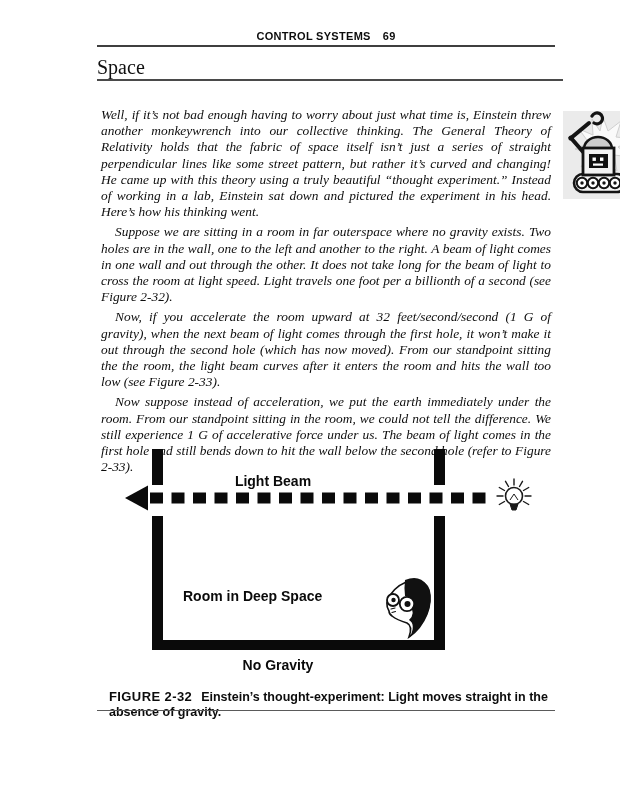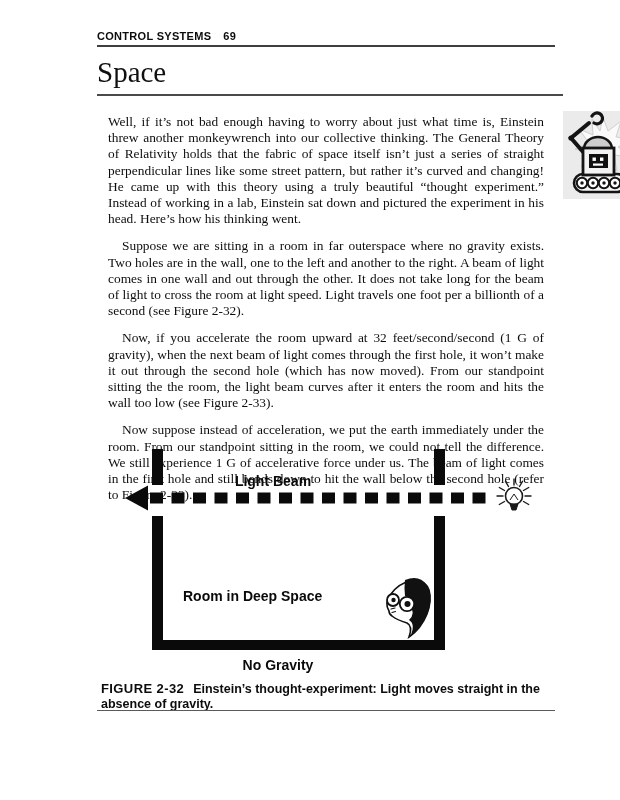--- a/index.html
+++ b/index.html
@@ -1,32 +1,32 @@
 <!DOCTYPE html>
 <html><head>
 <meta charset="utf-8">
 <style>
   html,body{margin:0;padding:0;background:#fff;}
   .page{position:relative;width:620px;height:800px;background:#ffffff;overflow:hidden;
         font-family:"Liberation Serif",serif;color:#111;}
-  .running-header{position:absolute;left:97px;top:30px;width:458px;text-align:left;
+  .running-header{position:absolute;left:97px;top:30px;width:458px;text-align:center;
         font-family:"Liberation Sans",sans-serif;font-weight:bold;font-size:11px;
         letter-spacing:.3px;color:#0c0c0c;border-bottom:2px solid #3f3f3f;padding-bottom:3px;}
   .running-header .pagenum{margin-left:12px;}
   .section-title{position:absolute;left:97px;top:56px;width:466px;margin:0;
-        font-family:"Liberation Serif",serif;font-weight:normal;font-size:29px;
-        color:#101010;border-bottom:2px solid #4a4a4a;padding-bottom:5px;}
+        font-family:"Liberation Serif",serif;font-weight:normal;font-size:20px;
+        color:#101010;border-bottom:2px solid #4a4a4a;}
   .body-text{position:absolute;left:97px;top:103px;width:458px;
         font-size:13.4px;line-height:16.2px;text-align:justify;color:#0d0d0d;}
-  .body-text p{margin:11px;}
+  .body-text p{margin:4px;font-style:italic;}
   .body-text p.ind{text-indent:14px;}
   .robot-box{position:absolute;left:563px;top:111px;width:57px;height:88px;}
   .figure-box{position:absolute;left:110px;top:444px;width:445px;height:230px;}
   .fig-label{font-family:"Liberation Sans",sans-serif;font-weight:bold;font-size:14px;fill:#0a0a0a;}
-  .caption{position:absolute;left:97px;top:677px;width:462px;margin:4px;
+  .caption{position:absolute;left:97px;top:677px;width:462px;margin:12px;
         font-family:"Liberation Sans",sans-serif;font-weight:bold;font-size:12.5px;
         line-height:15px;color:#0c0c0c;}
   .caption .fig-num{letter-spacing:.4px;margin-right:9px;font-size:13px;}
   .footer-rule{position:absolute;left:97px;top:710px;width:458px;height:0;border-top:1.5px solid #5a5a5a;}
 </style>
 </head>
 <body>
 
 <div class="page">
 

